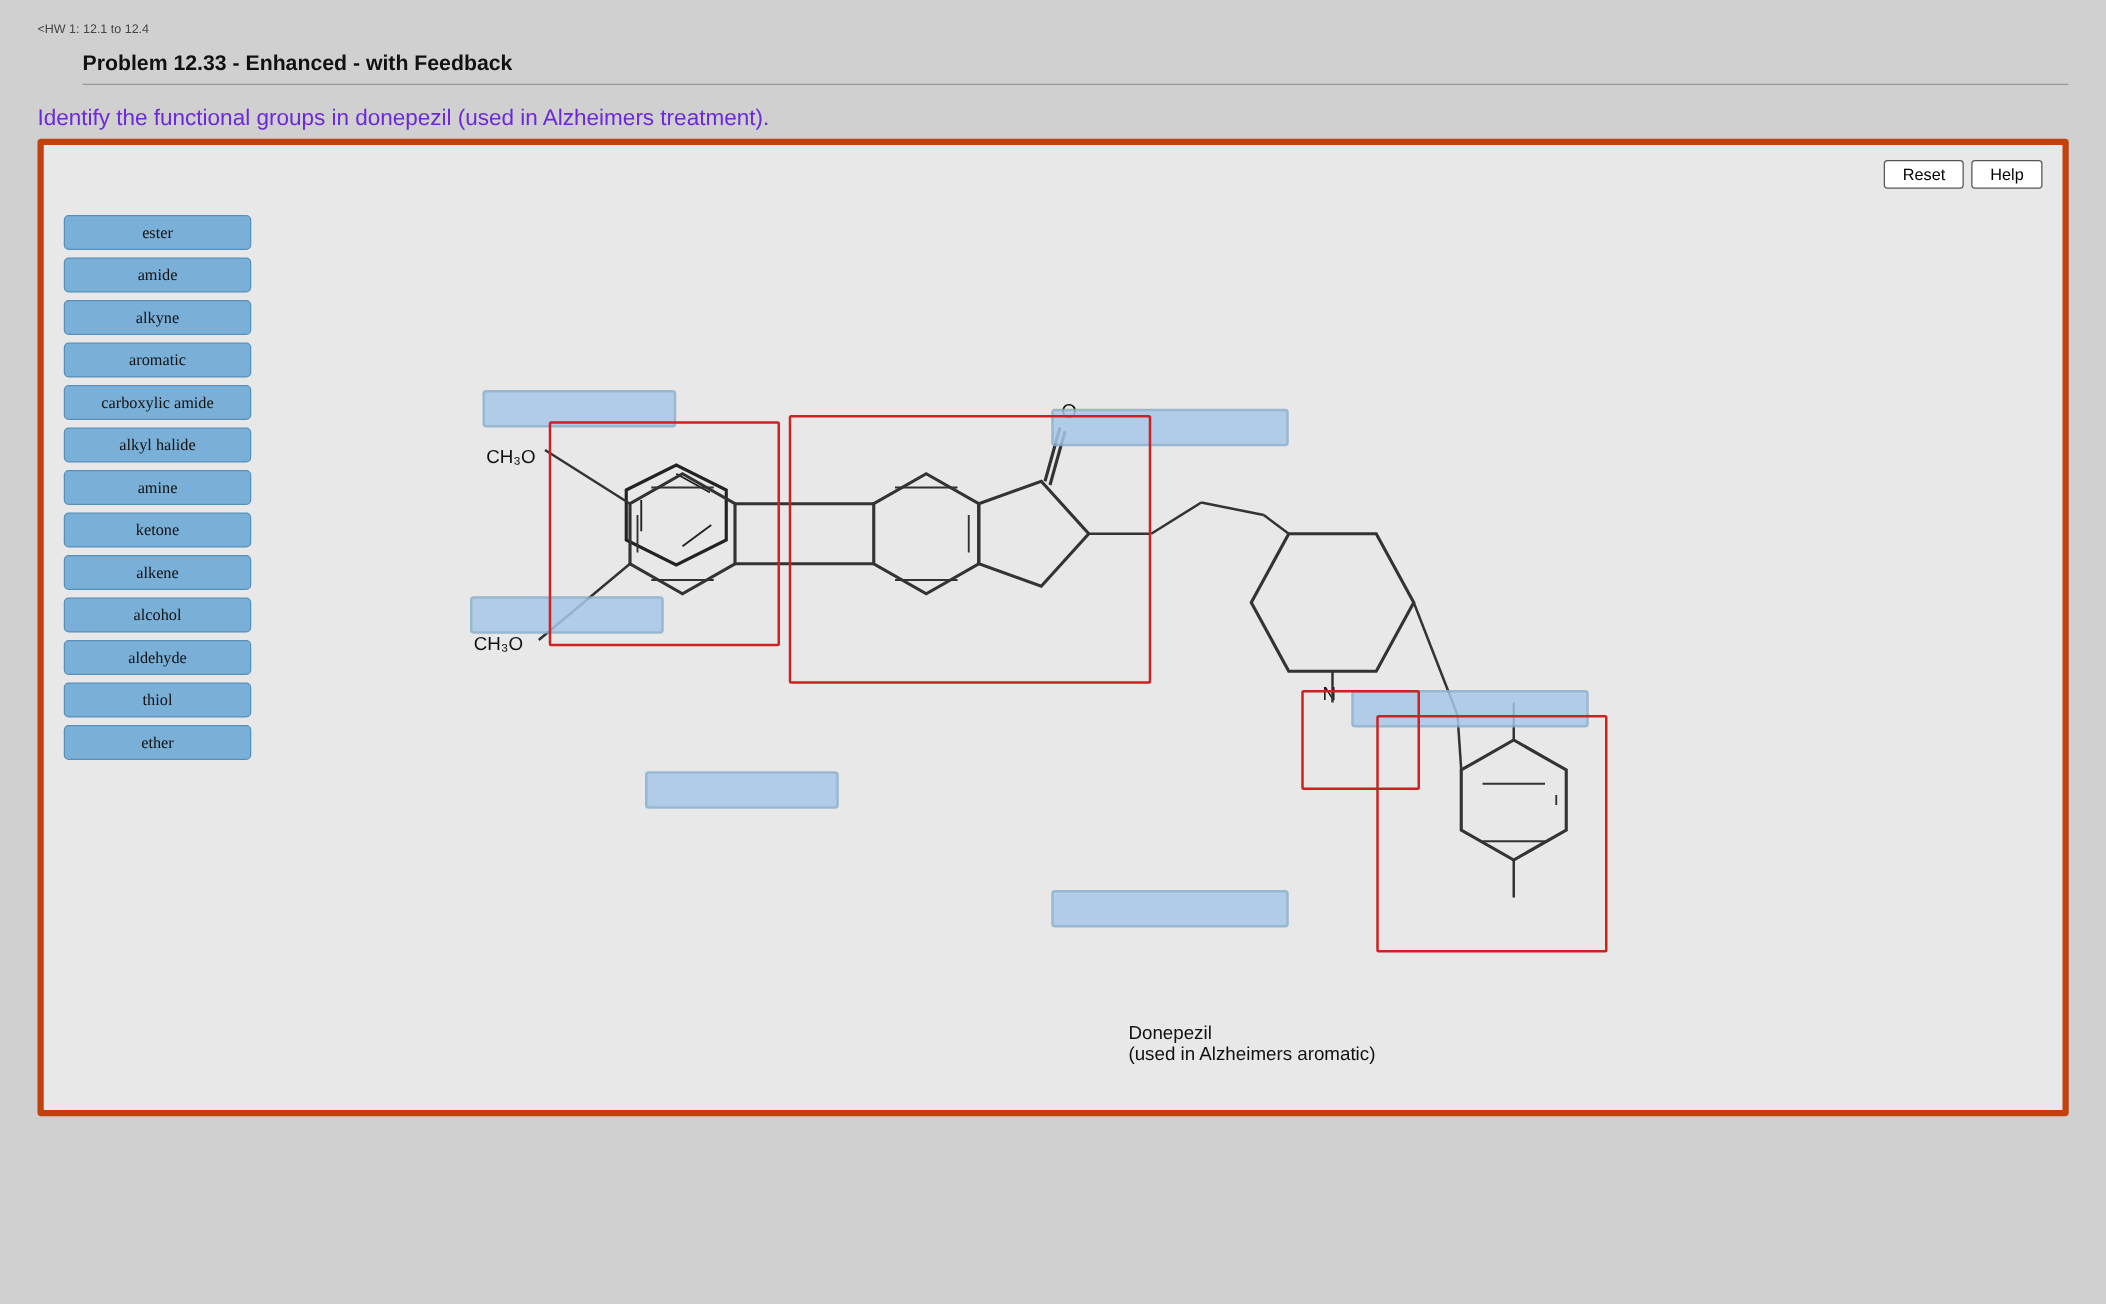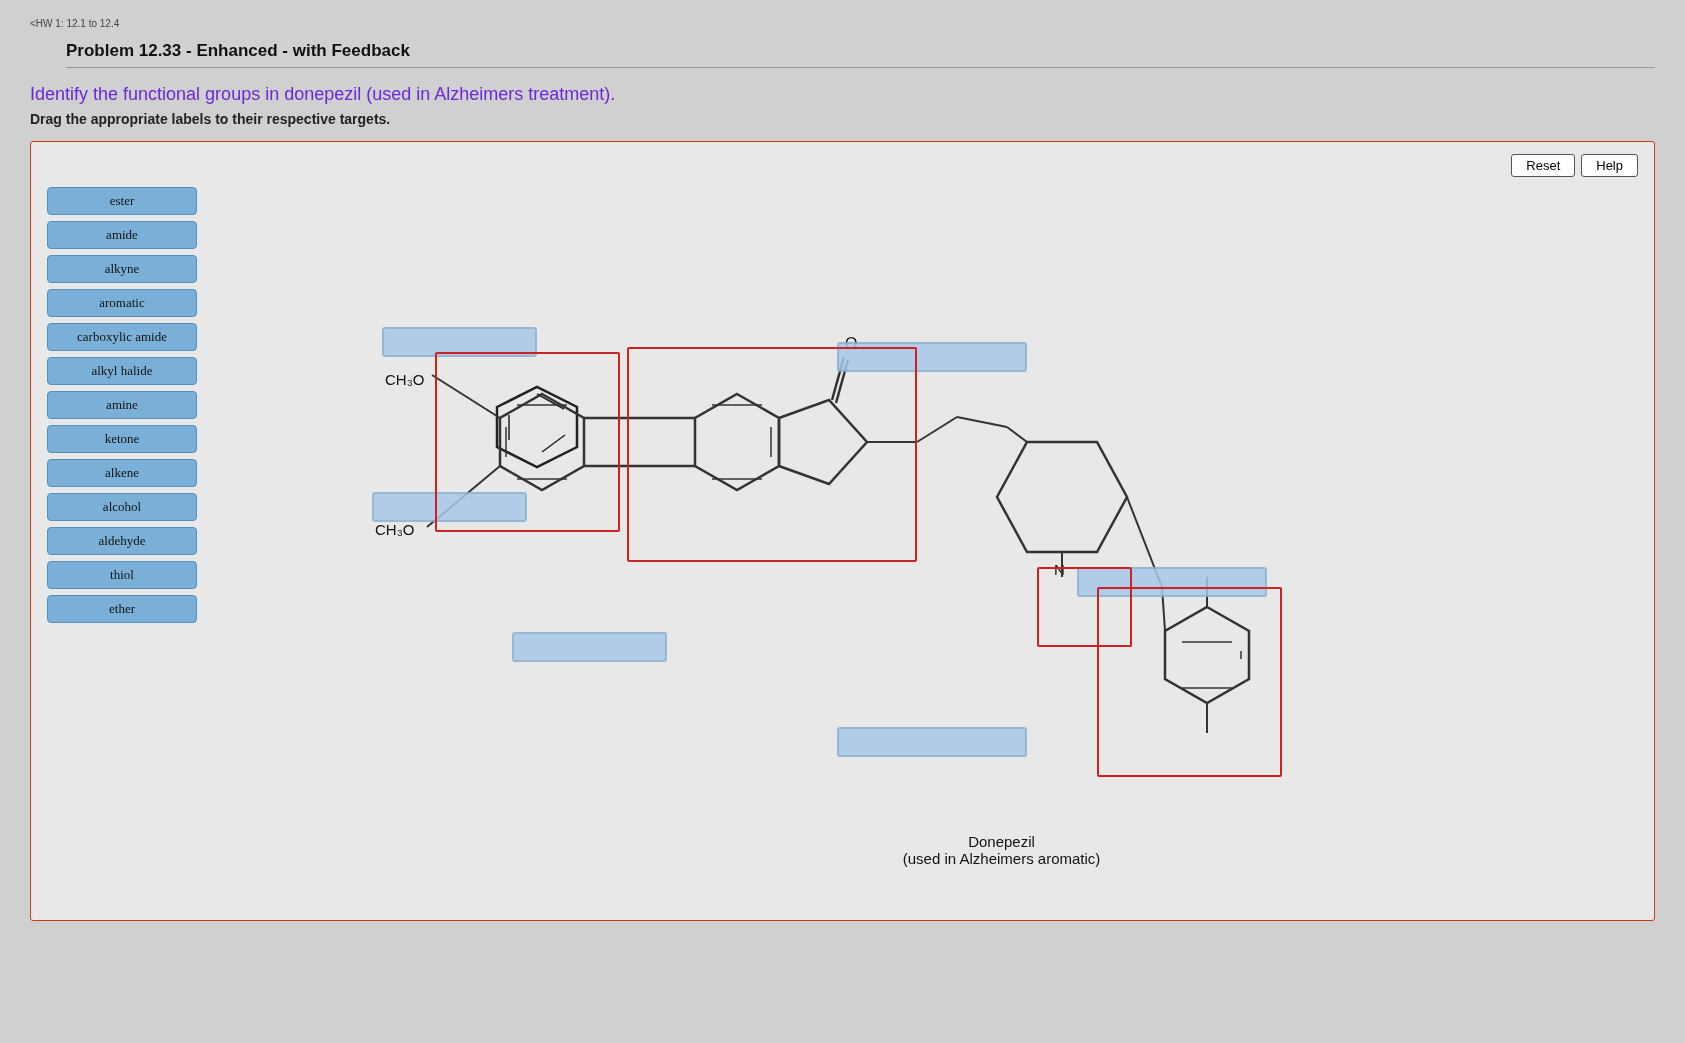--- a/index.html
+++ b/index.html
@@ -35,23 +35,23 @@
       margin-bottom: 6px;
     }
     .problem-instructions2 {
       font-size: 14px;
       font-weight: bold;
       color: #222;
       margin-bottom: 14px;
     }
     .main-box {
       background: #e8e8e8;
-      border: 1px solid #c2410c;
+      border: 5px solid #c2410c;
       border-radius: 3px;
-      padding: 5px 16px 16px 16px;
+      padding: 16px 16px 16px 16px;
       position: relative;
       min-height: 780px;
     }
     .top-right-buttons {
       position: absolute;
       top: 12px;
       right: 16px;
       display: flex;
       gap: 6px;
     }
@@ -115,33 +115,32 @@
     .molecule-svg {
       position: absolute;
       top: 0;
       left: 0;
     }
     .caption-area {
       position: absolute;
       bottom: 20px;
       left: 50%;
       transform: translateX(-10%);
-      text-align: center;
+      text-align: left;
       font-size: 15px;
       color: #111;
     }
   </style>
 </head>
 <body>
 
 <div class="page-wrapper">
   <div class="breadcrumb-bar">&lt;HW 1: 12.1 to 12.4</div>
   <div class="problem-title">Problem 12.33 - Enhanced - with Feedback</div>
   <div class="problem-instructions">Identify the functional groups in donepezil (used in Alzheimers treatment).</div>
-  <div class="problem-instructions2">Drag the appropriate labels to their respective targets.</div>
 
   <div class="main-box">
     <div class="top-right-buttons">
       <button class="btn-reset">Reset</button>
       <button class="btn-help">Help</button>
     </div>
 
     <div class="content-area">
 
       <div class="labels-column">

